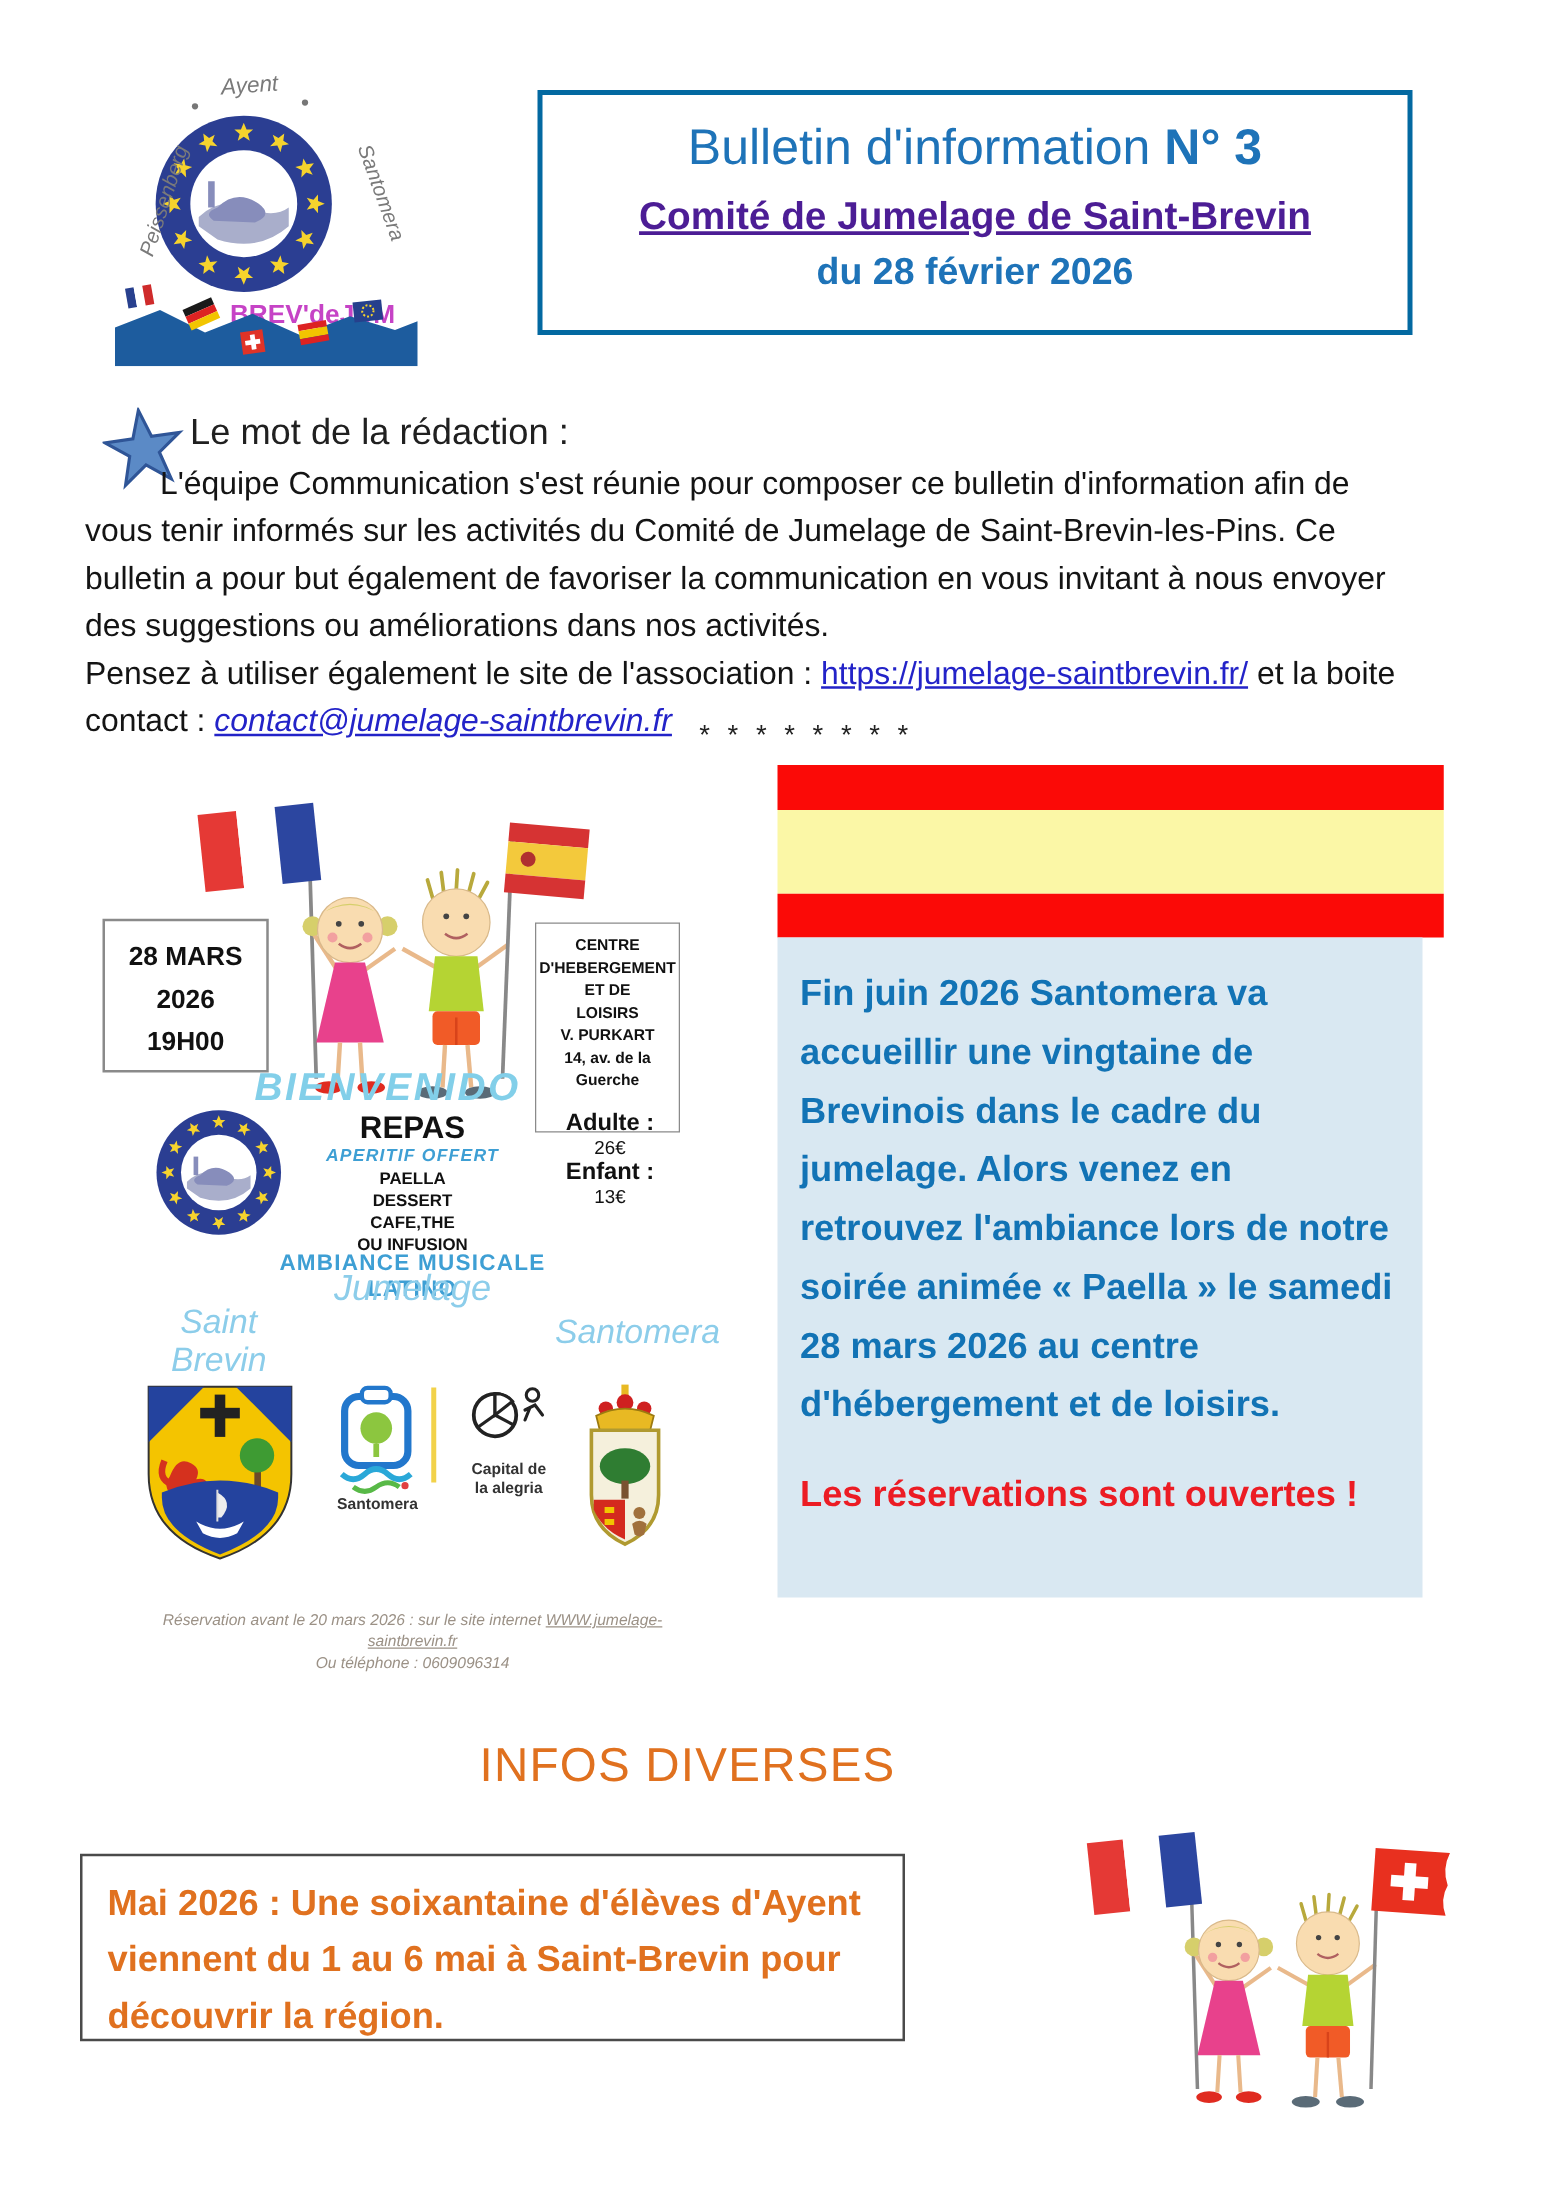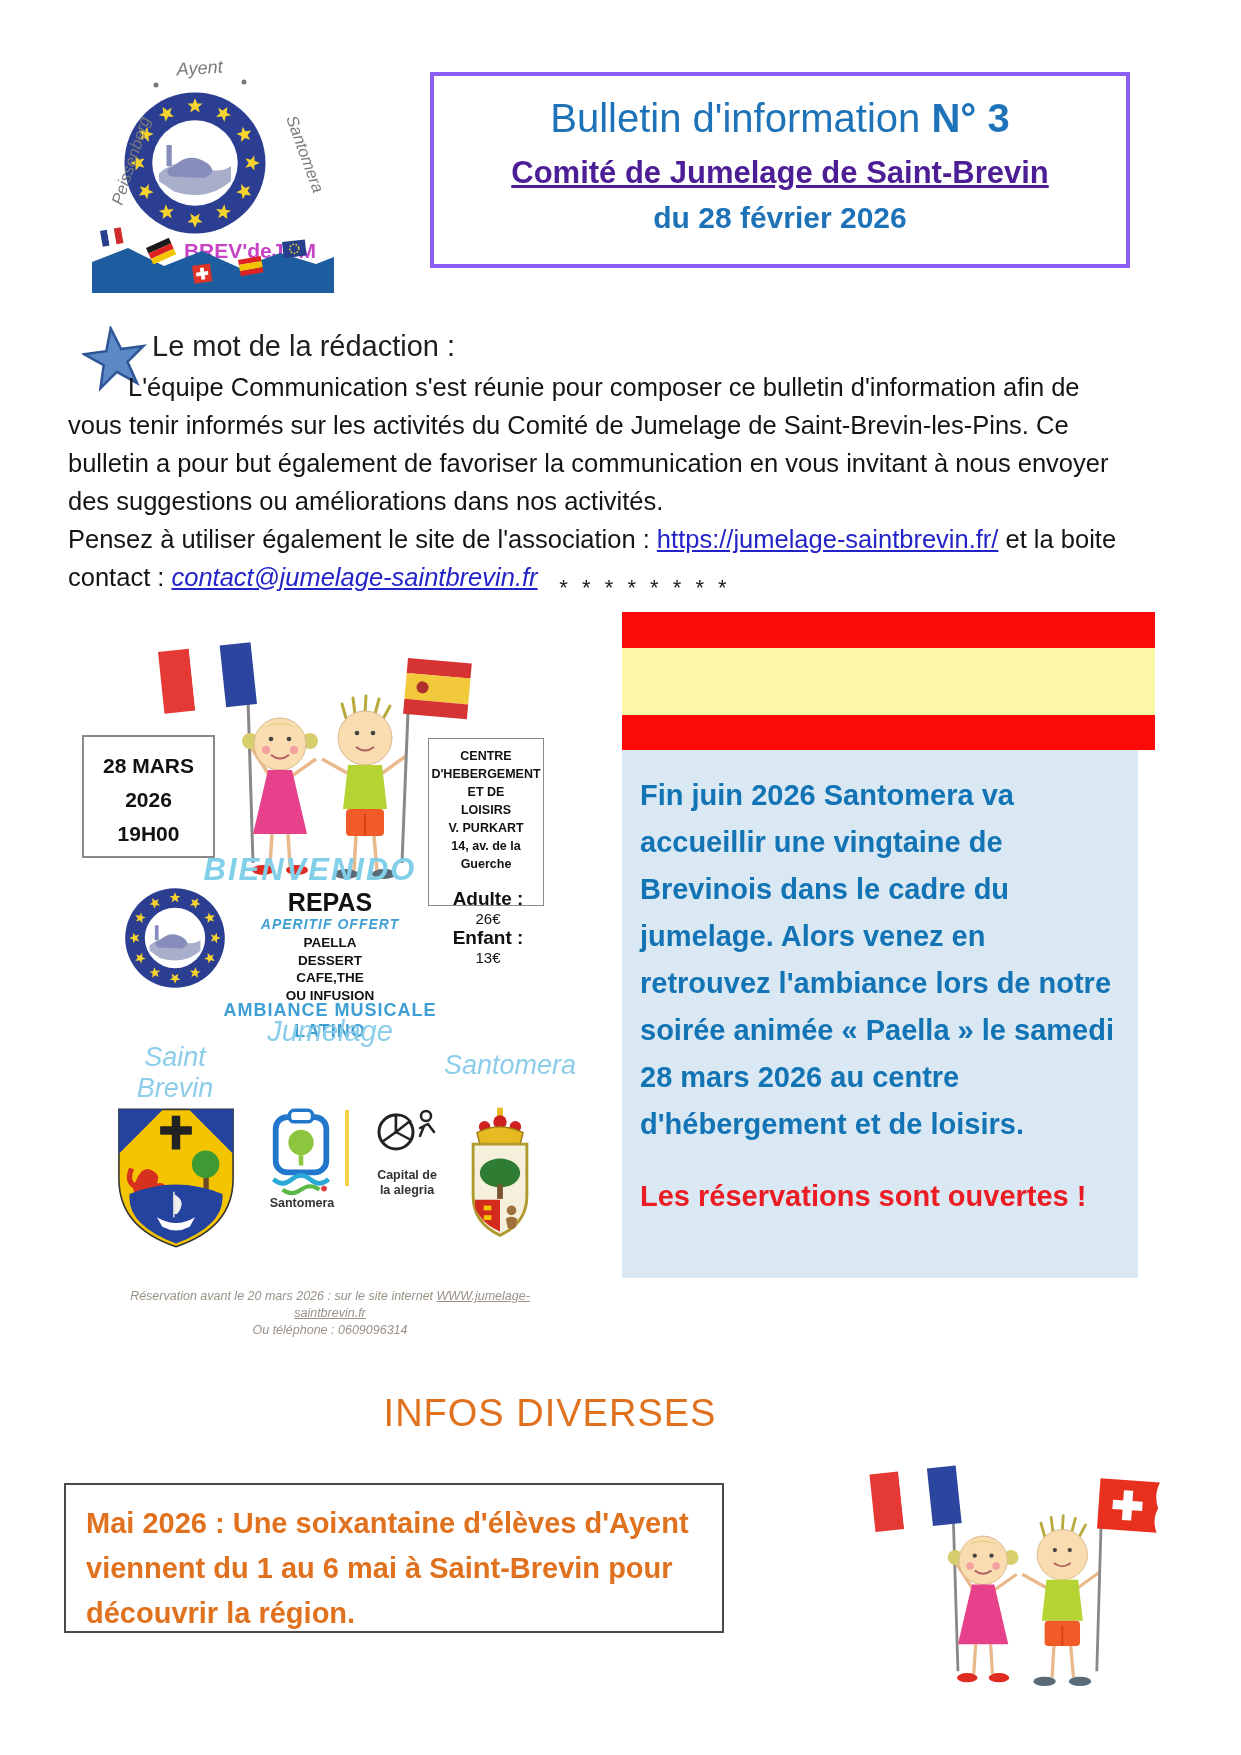--- a/index.html
+++ b/index.html
@@ -1,20 +1,20 @@
 <!DOCTYPE html>
 <html><head>
 <meta charset="utf-8">
 <style>
   html,body{margin:0;padding:0;background:#ffffff;}
   #page{position:relative;width:1241px;height:1755px;background:#fff;overflow:hidden;
         font-family:"Liberation Sans", sans-serif;color:#1a1a1a;}
   .abs{position:absolute;}
   
-  .header-box{left:430px;top:72px;width:700px;height:196px;border:4px solid #8b5cf6;
+  .header-box{left:430px;top:72px;width:700px;height:196px;border:4px solid #0369a1;
               box-sizing:border-box;text-align:center;background:#fff;}
   .hb-title{margin-top:20px;font-size:40px;color:#1e73b8;}
   .hb-title b{font-weight:bold;}
   .hb-sub{margin-top:14px;font-size:31px;font-weight:bold;color:#4c1d95;text-decoration:underline;}
   .hb-date{margin-top:10px;font-size:30px;font-weight:bold;color:#1e73b8;}
   
   .red-head{left:152px;top:330px;font-size:29px;color:#202020;}
   .red-par{left:68px;top:368px;width:1066px;font-size:25.5px;line-height:38px;color:#141414;}
   .red-par p{margin:0;}
   .red-par .indent{text-indent:60px;}

